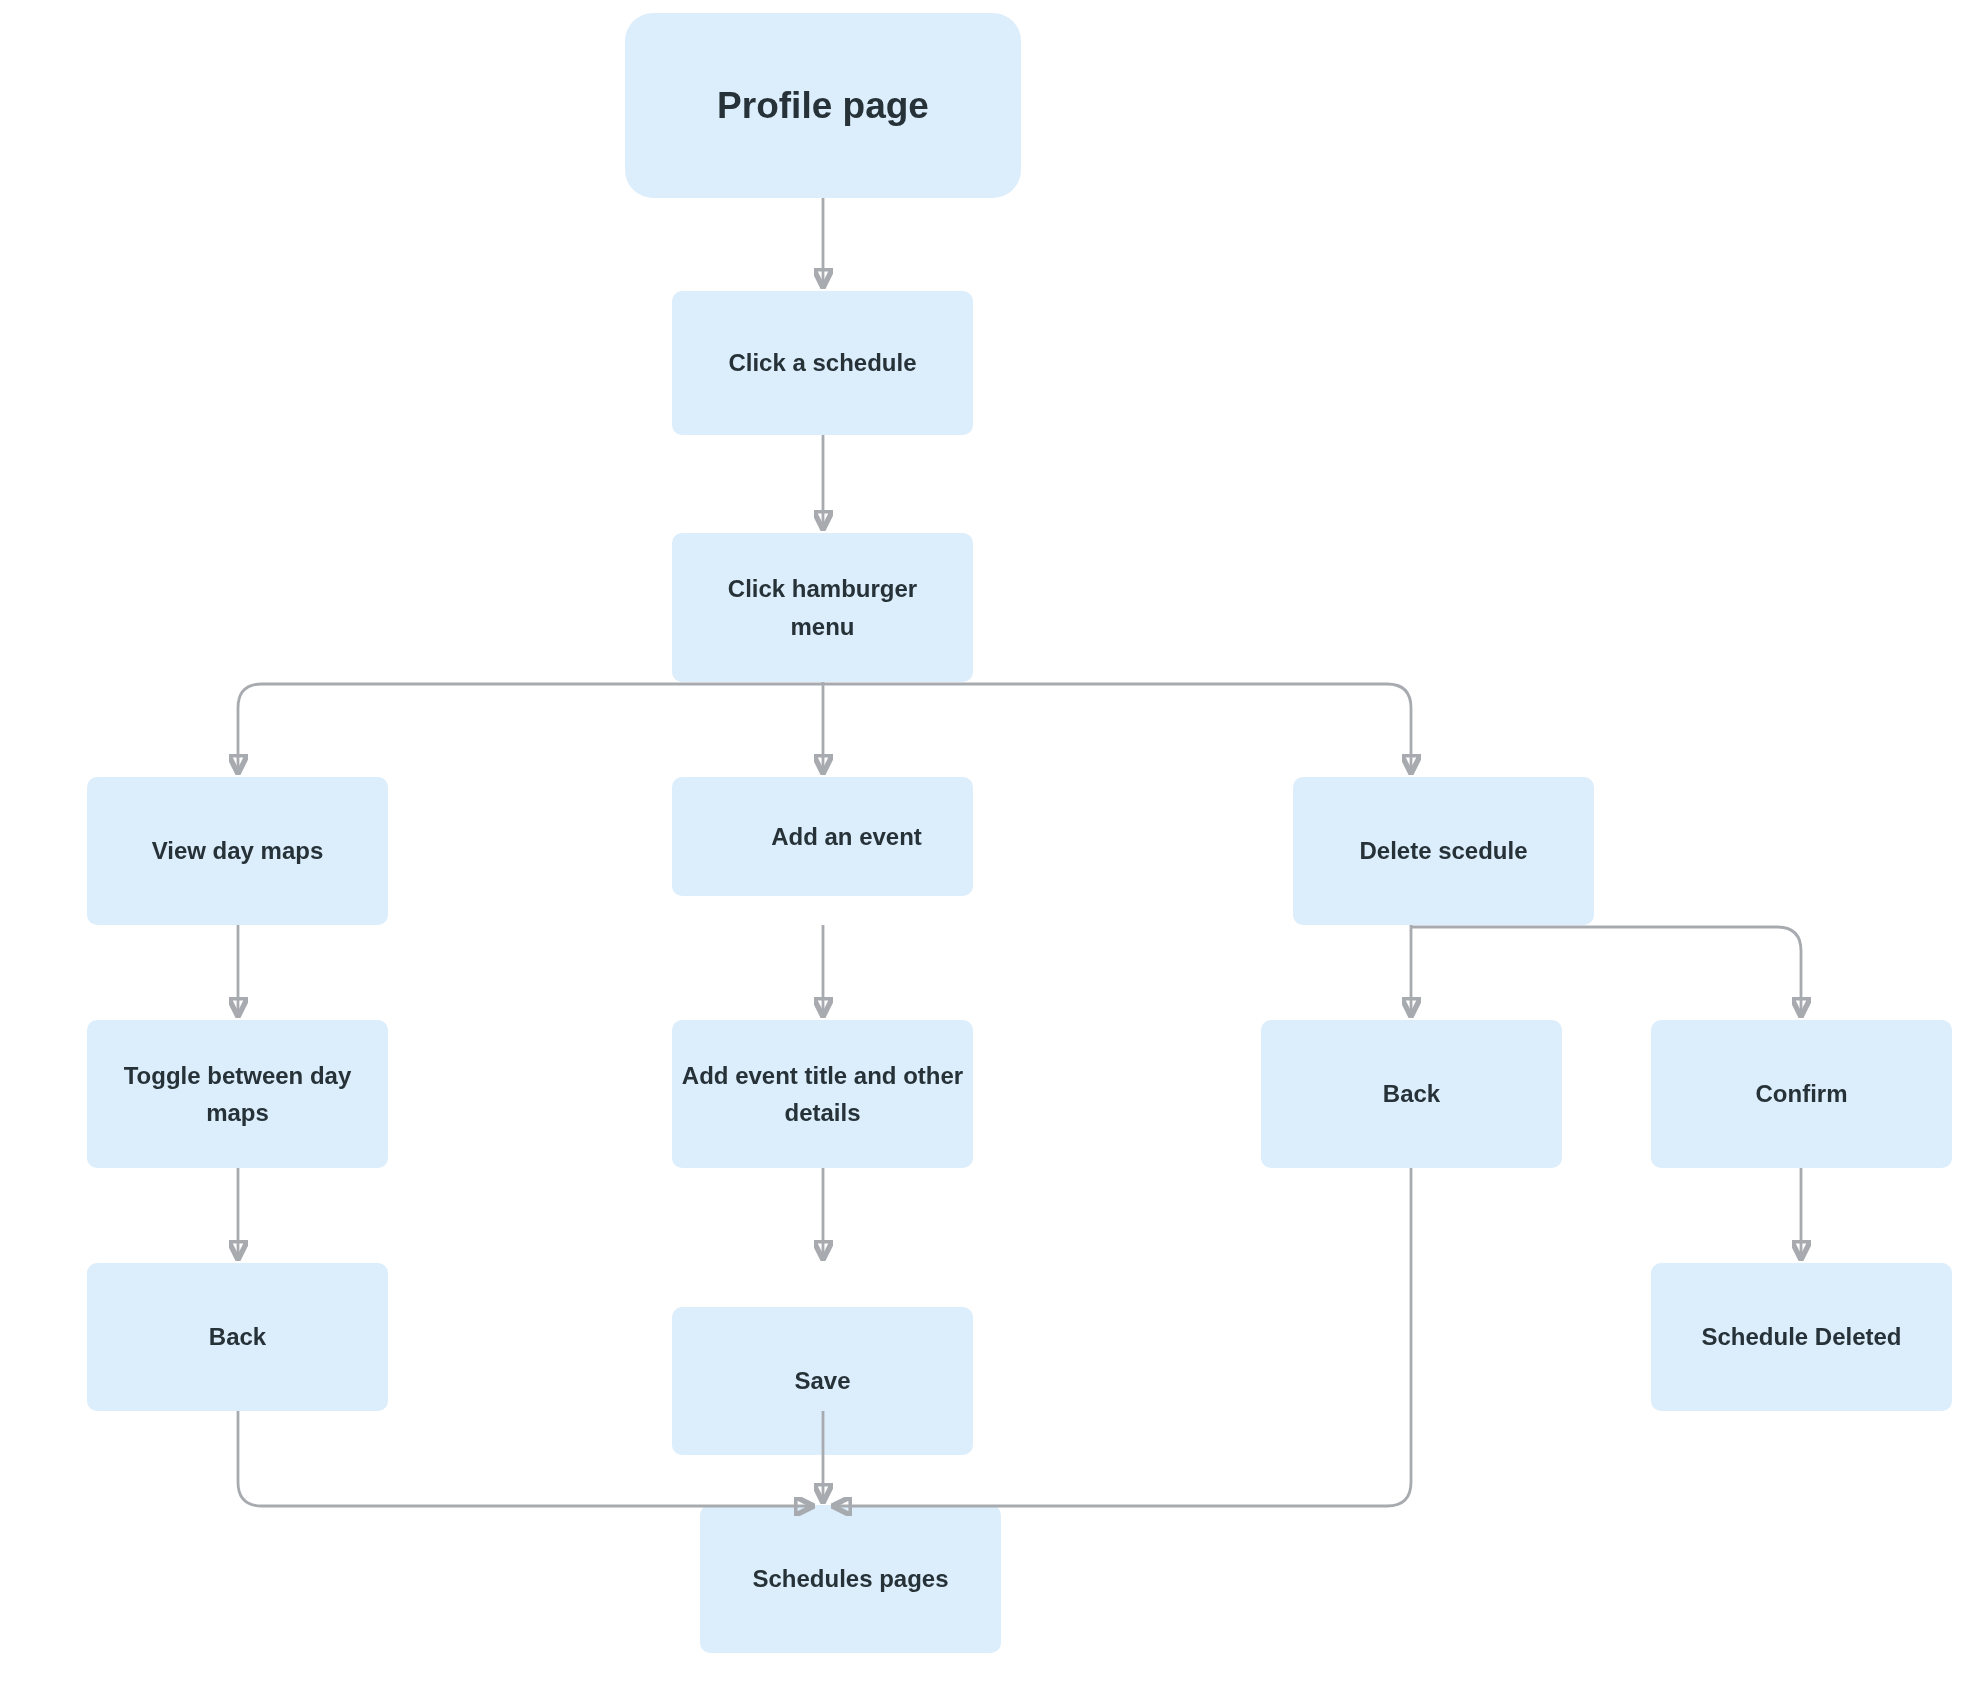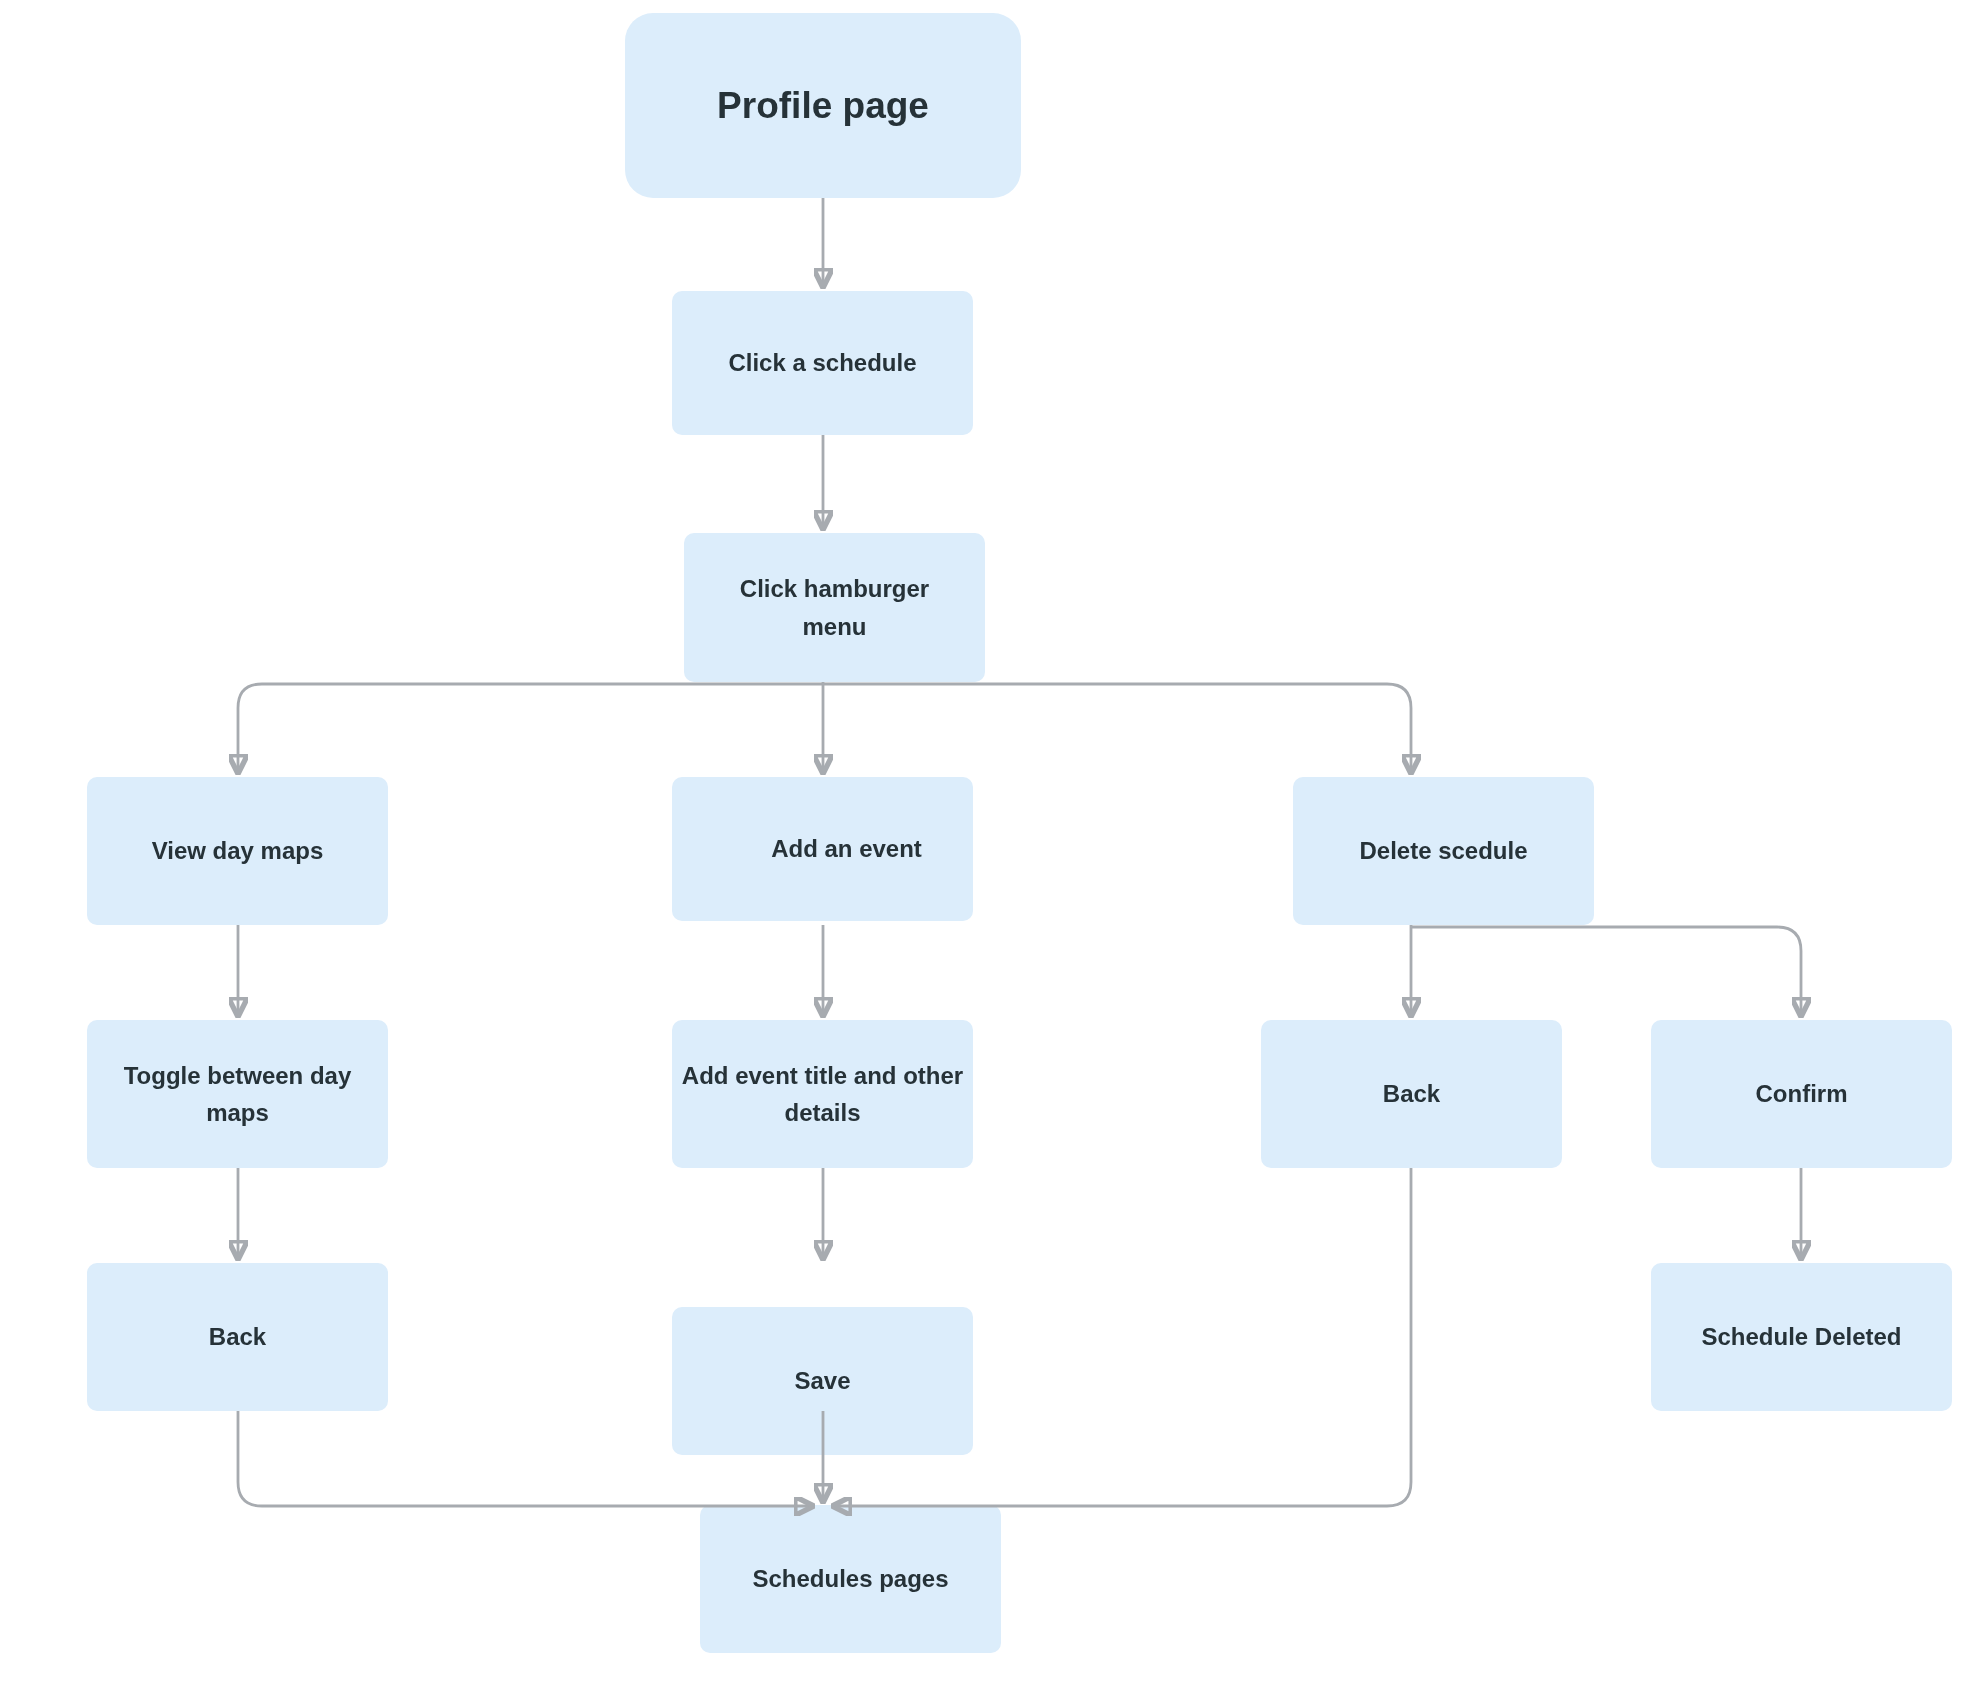--- a/index.html
+++ b/index.html
@@ -85,30 +85,30 @@
   </svg>
 
   <div class="node pill" style="left:625px; top:13px; width:396px; height:185px;">
     <span>Profile page</span>
   </div>
 
   <div class="node" style="left:672px; top:291px; width:301px; height:144px;">
     <span>Click a schedule</span>
   </div>
 
-  <div class="node" style="left:672px; top:533px; width:301px; height:149px;margin-left:12px;">
+  <div class="node" style="left:672px; top:533px; width:301px; height:149px;">
     <span>Click hamburger
 menu</span>
   </div>
 
   <div class="node" style="left:87px; top:777px; width:301px; height:148px;">
     <span>View day maps</span>
   </div>
 
-  <div class="node" style="left:672px; top:777px; width:301px; height:144px;padding-left:48px;">
+  <div class="node" style="left:672px; top:777px; width:301px; height:119px;padding-left:48px;">
     <span>Add an event</span>
   </div>
 
   <div class="node" style="left:1261px; top:777px; width:301px; height:148px;margin-left:32px;">
     <span>Delete scedule</span>
   </div>
 
   <div class="node" style="left:87px; top:1020px; width:301px; height:148px;">
     <span>Toggle between day
 maps</span>

